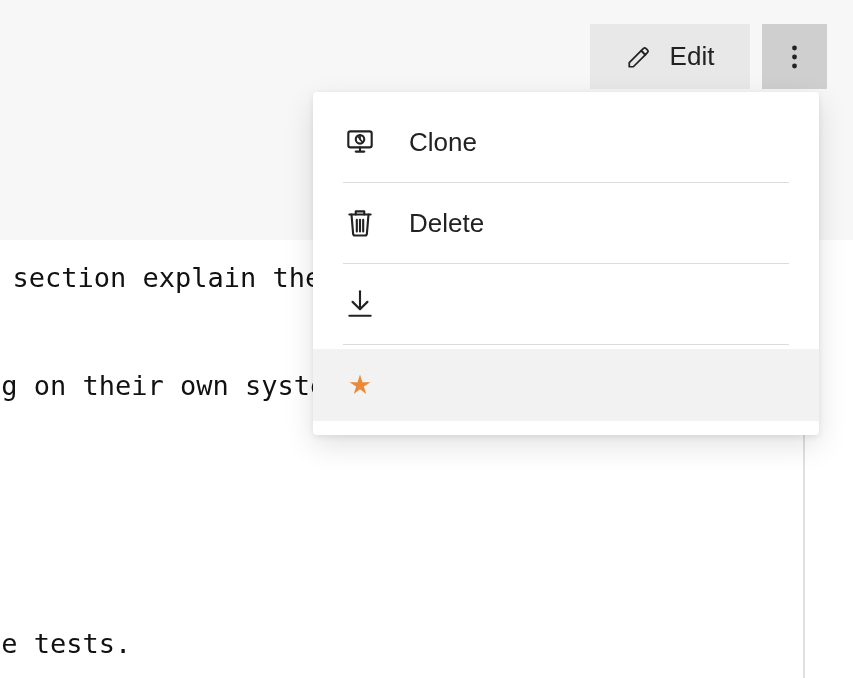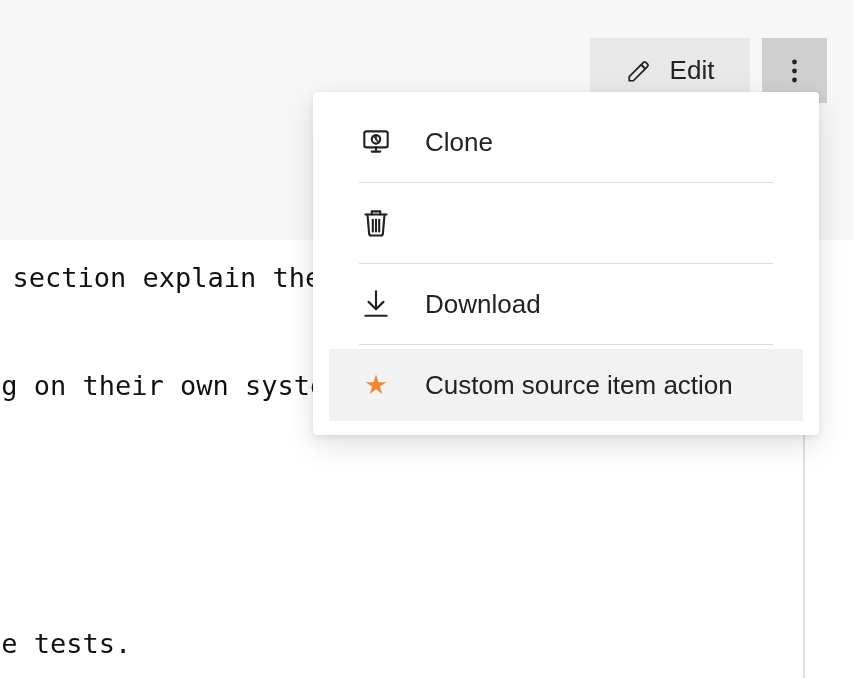--- a/index.html
+++ b/index.html
@@ -18,21 +18,21 @@
     position: absolute;
     top: 0;
     left: 0;
     right: 0;
     height: 240px;
     background: #f7f7f7;
   }
 
   .toolbar {
     position: absolute;
-    top: 38px;
+    top: 24px;
     right: 26px;
     display: flex;
     gap: 12px;
   }
 
   .btn {
     height: 65px;
     display: flex;
     align-items: center;
     justify-content: center;
@@ -77,21 +77,21 @@
   }
 
   .dropdown {
     position: absolute;
     top: 92px;
     left: 313px;
     width: 506px;
     background: #fff;
     box-shadow: 0 10px 30px rgba(0,0,0,0.12), 0 2px 6px rgba(0,0,0,0.08);
     border-radius: 4px;
-    padding: 14px 16px;
+    padding: 14px 0;
   }
 
   .menu-item {
     height: 72px;
     display: flex;
     align-items: center;
     padding: 0 30px;
     gap: 32px;
     cursor: pointer;
     font-size: 26px;
@@ -174,41 +174,40 @@
     <span class="icon-slot">
       <svg viewBox="0 0 32 32" fill="none" stroke="#222" stroke-width="2" stroke-linecap="round" stroke-linejoin="round">
         <path d="M6 8h20"></path>
         <path d="M12 8V5h8v3"></path>
         <path d="M8 8l1.5 18a2 2 0 0 0 2 1.8h9a2 2 0 0 0 2-1.8L24 8"></path>
         <line x1="13" y1="13" x2="13" y2="24"></line>
         <line x1="16" y1="13" x2="16" y2="24"></line>
         <line x1="19" y1="13" x2="19" y2="24"></line>
       </svg>
     </span>
+    <span>Delete</span>
   </div>
 
   <div class="menu-divider"></div>
 
   <div class="menu-item">
     <span class="icon-slot">
       <svg viewBox="0 0 32 32" fill="none" stroke="#222" stroke-width="2" stroke-linecap="round" stroke-linejoin="round">
         <line x1="16" y1="4" x2="16" y2="20"></line>
         <polyline points="9 14 16 21 23 14"></polyline>
         <line x1="6" y1="27" x2="26" y2="27"></line>
       </svg>
     </span>
-    <span>Download</span>
   </div>
 
   <div class="menu-divider"></div>
 
   <div class="menu-item hovered">
     <span class="icon-slot">
       <svg viewBox="0 0 32 32">
         <g transform="translate(16,16)">
           <path class="star-orange" d="M0,-11 L2.5,-3 L11,-3 L4,1.5 L6.5,9.5 L0,4.5 L-6.5,9.5 L-4,1.5 L-11,-3 L-2.5,-3 Z" transform="scale(0.9)"></path>
         </g>
       </svg>
     </span>
-    <span>Custom source item action</span>
   </div>
 
 </div>
 
 </body></html>

